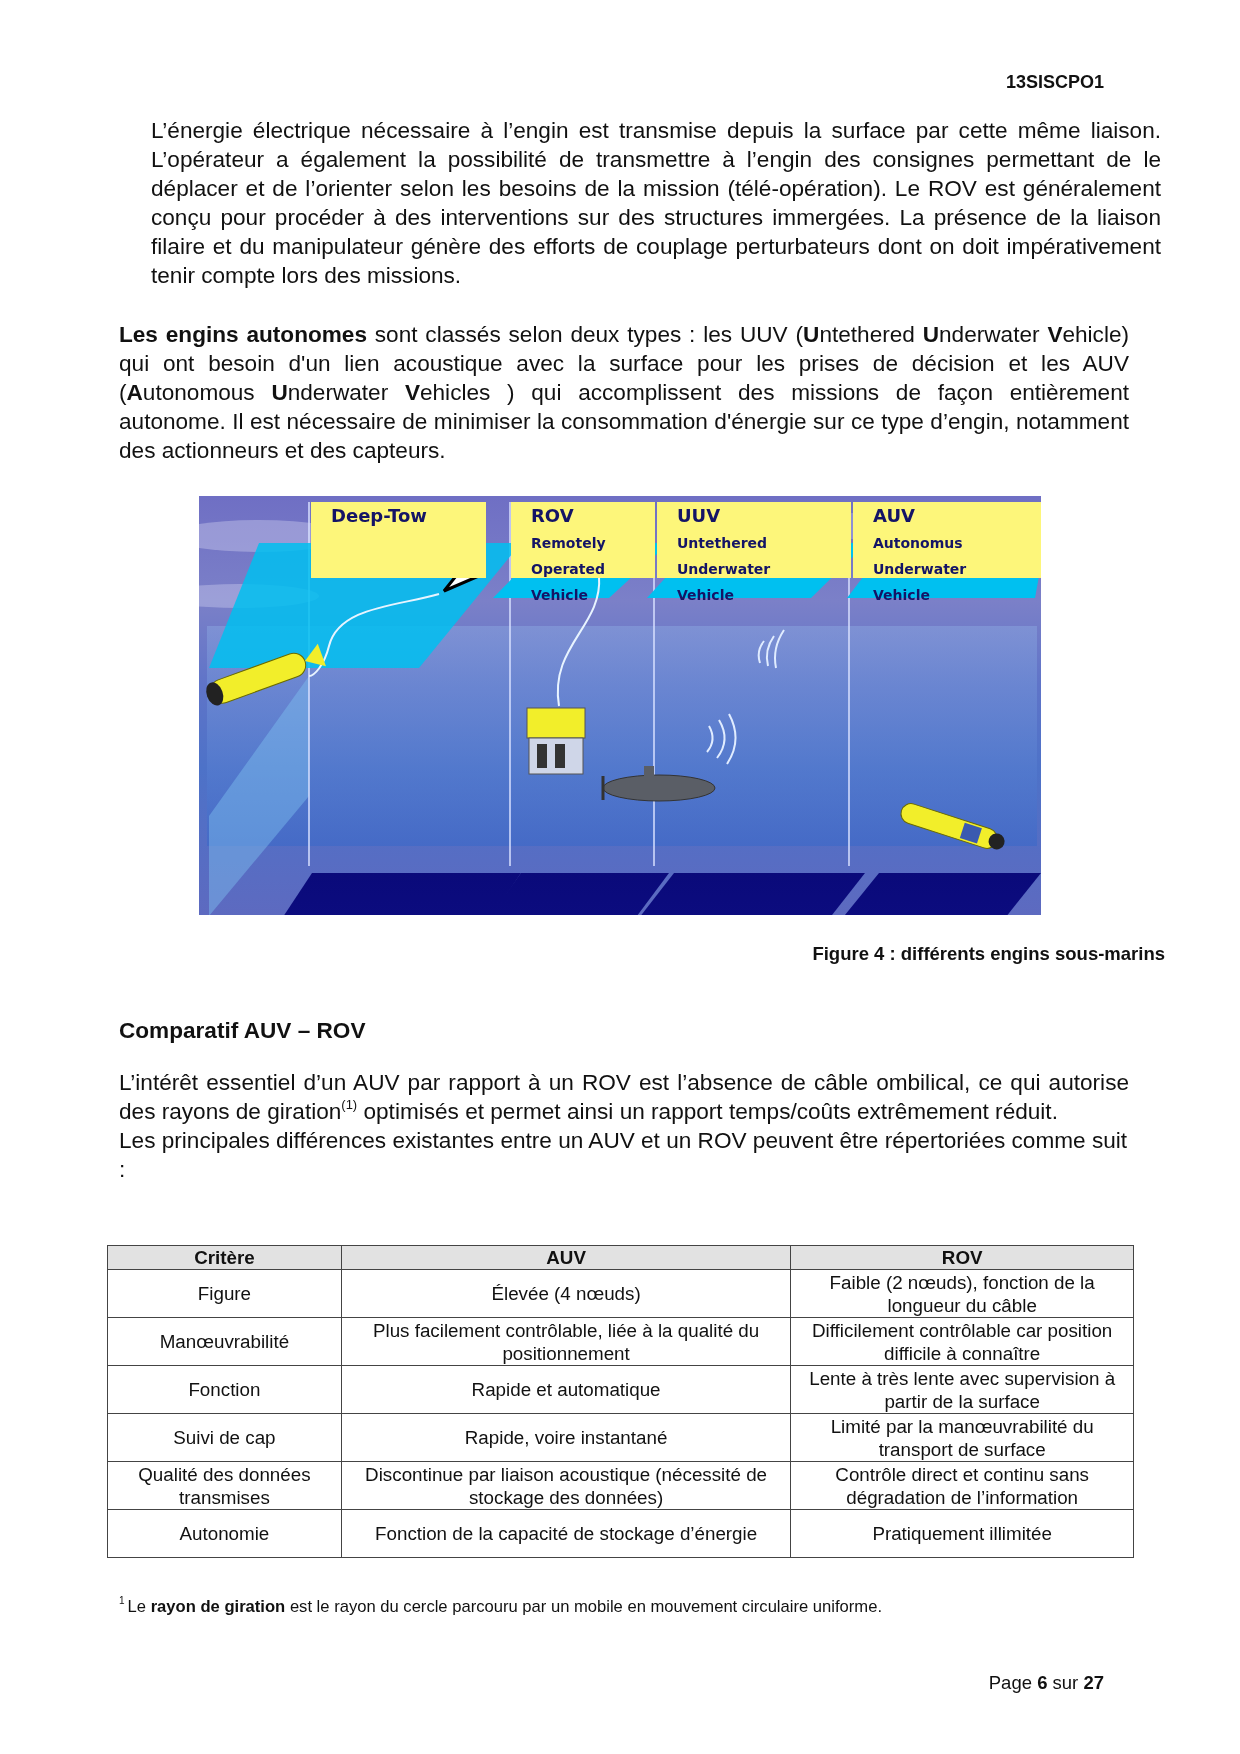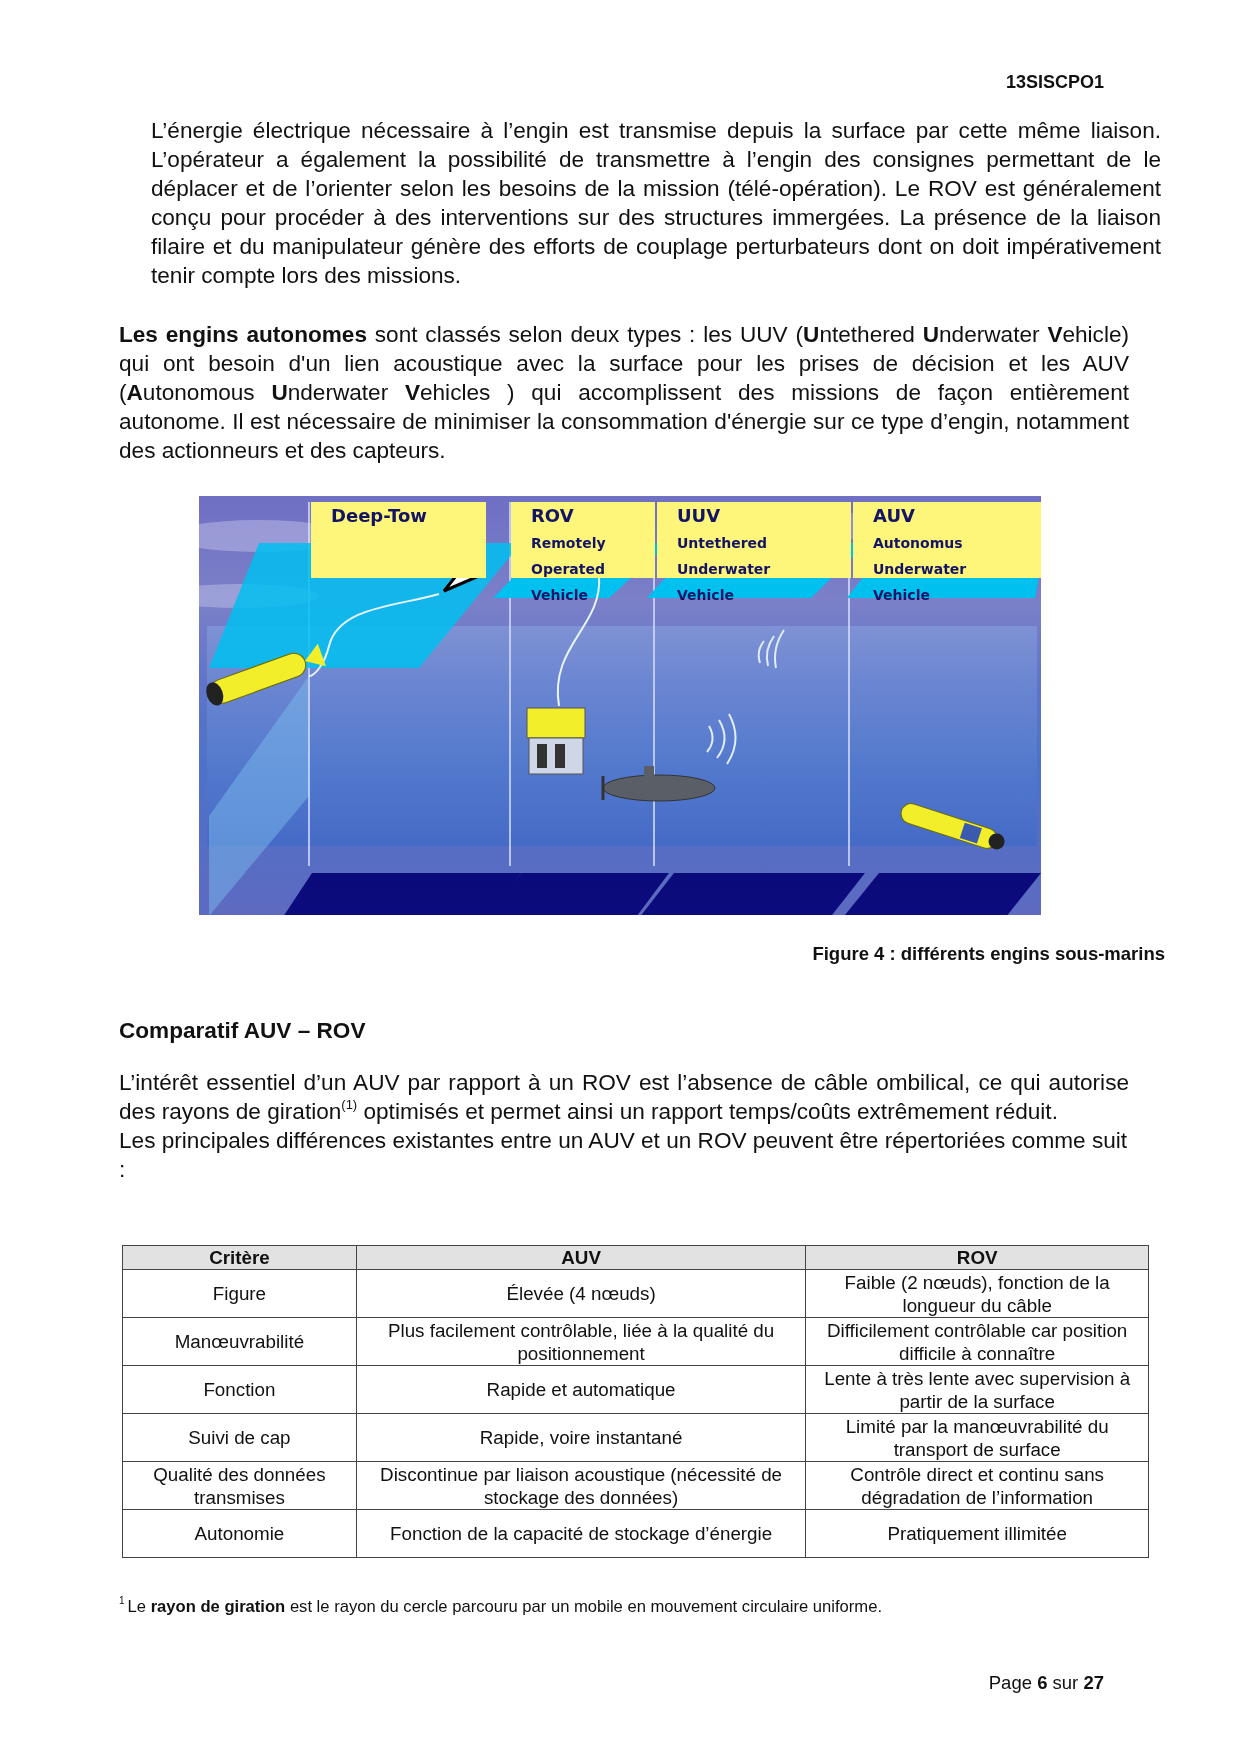--- a/index.html
+++ b/index.html
@@ -15,21 +15,21 @@
   .figure svg { position: absolute; left: 0; top: 0; }
   .fig-label { position: absolute; top: 6px; background: #fdf67a; color: #141466; font-weight: bold;
                font-family: "DejaVu Sans", sans-serif; box-sizing: border-box; padding: 4px 20px; height: 76px; }
   .fig-label .t { font-size: 18px; line-height: 20px; }
   .fig-label .s { font-size: 14px; line-height: 18px; font-weight: bold; margin-top: 8px; }
   .caption { position: absolute; top: 943px; left: 0; width: 1165px; text-align: right;
              font-weight: bold; font-size: 18.5px; }
   .section-title { position: absolute; left: 119px; top: 1018px; font-weight: bold; font-size: 22.6px; }
   .p3 { top: 1068px; }
   .p3 sup { font-size: 13px; vertical-align: 10px; line-height: 0; }
-  table.cmp { position: absolute; left: 122px; top: 1245px; width: 1027px; border-collapse: collapse;
+  table.cmp { position: absolute; left: 107px; top: 1245px; width: 1027px; border-collapse: collapse;
               font-size: 18.8px; }
   table.cmp th, table.cmp td { border: 1px solid #444; text-align: center; padding: 0 6px;
               line-height: 23px; }
   table.cmp th { background: #e2e2e2; font-weight: bold; height: 22px; }
   table.cmp td { height: 47px; }
   table.cmp col.c1 { width: 234px; } table.cmp col.c2 { width: 450px; } table.cmp col.c3 { width: 343px; }
   .footnote { position: absolute; left: 119px; top: 1597px; font-size: 16.6px; }
   .footnote sup { font-size: 10px; vertical-align: 8px; line-height: 0; margin-right: 3px; }
   .page-num { position: absolute; right: 136px; top: 1672px; font-size: 18.5px; margin-left: 32px; }
 </style>

